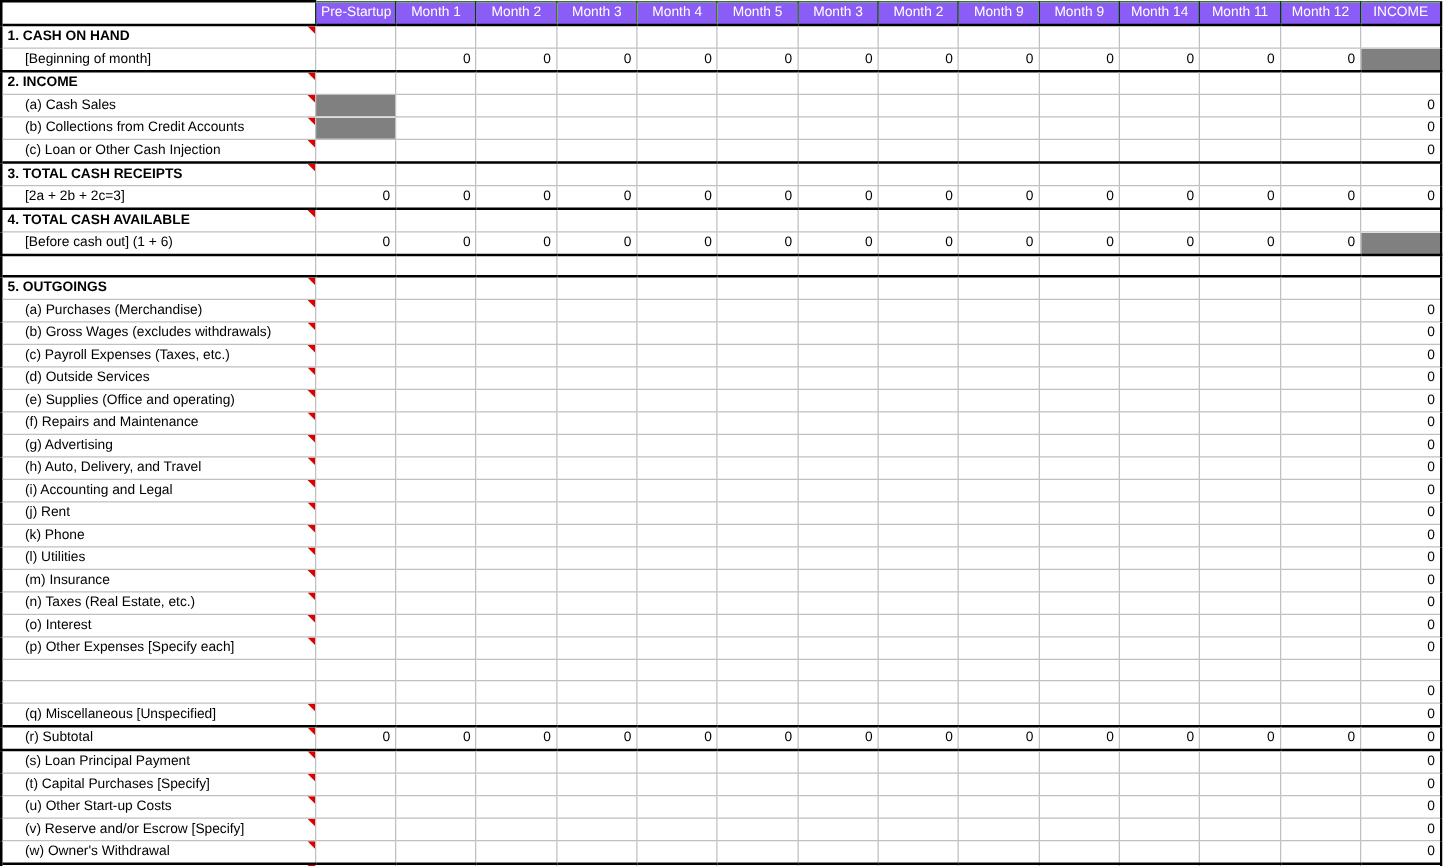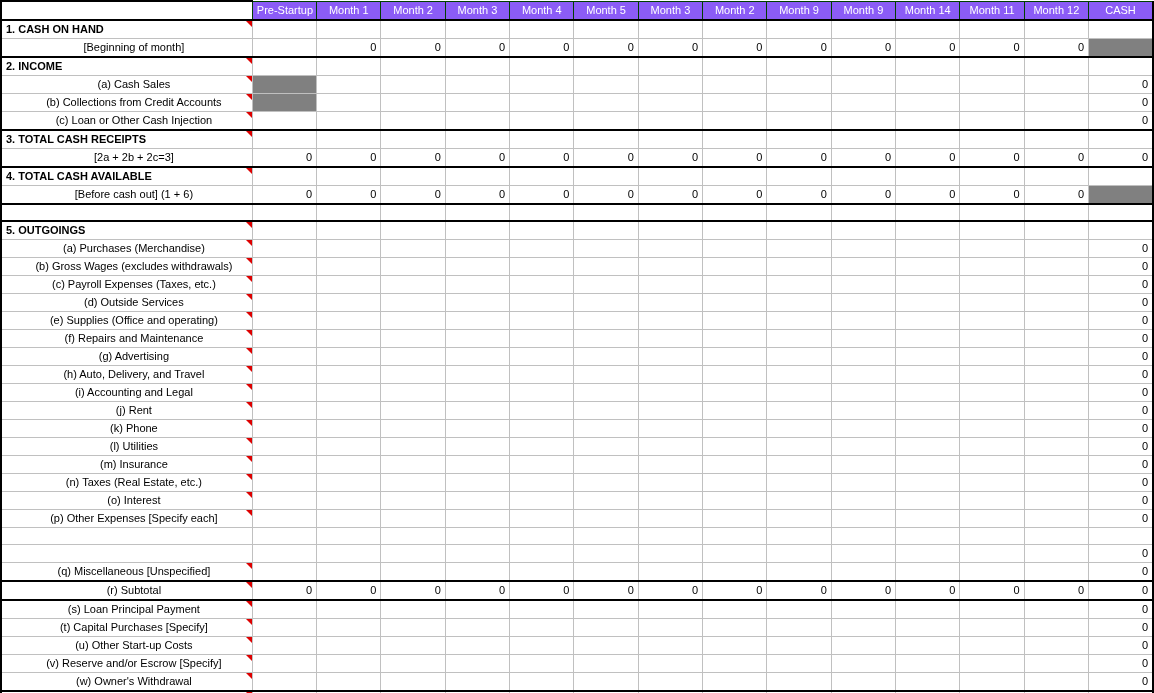--- a/index.html
+++ b/index.html
@@ -33,21 +33,21 @@
   }
   .lbl-col { width: 250px; }
   .month-col { width: 64px; }
   .prestart-col { width: 64px; }
   .total-col { width: 64px; }
   td.label {
     text-align: left;
     position: relative;
   }
   td.label.bold { font-weight: bold; }
-  td.label.indent { padding-left: 18px; text-align: center; }
+  td.label.indent { padding-left: 18px; }
   td.num { text-align: right; }
   td.gray { background: #808080; }
   .comment-tri {
     position: absolute;
     top: 0;
     right: 0;
     width: 0; height: 0;
     border-top: 6px solid #d00;
     border-left: 6px solid transparent;
   }
@@ -87,21 +87,21 @@
       <th>Month 3</th>
       <th>Month 4</th>
       <th>Month 5</th>
       <th>Month 3</th>
       <th>Month 2</th>
       <th>Month 9</th>
       <th>Month 9</th>
       <th>Month 14</th>
       <th>Month 11</th>
       <th>Month 12</th>
-      <th class="right-black">CASH</th>
+      <th class="right-black">INCOME</th>
     </tr>
   </thead>
   <tbody id="tbody">
       <tr class="top-black">
         <td class="label left-black bold">1. CASH ON HAND<span class="comment-tri"></span></td>
         <td class="num"></td>
         <td class="num"></td>
         <td class="num"></td>
         <td class="num"></td>
         <td class="num"></td>

